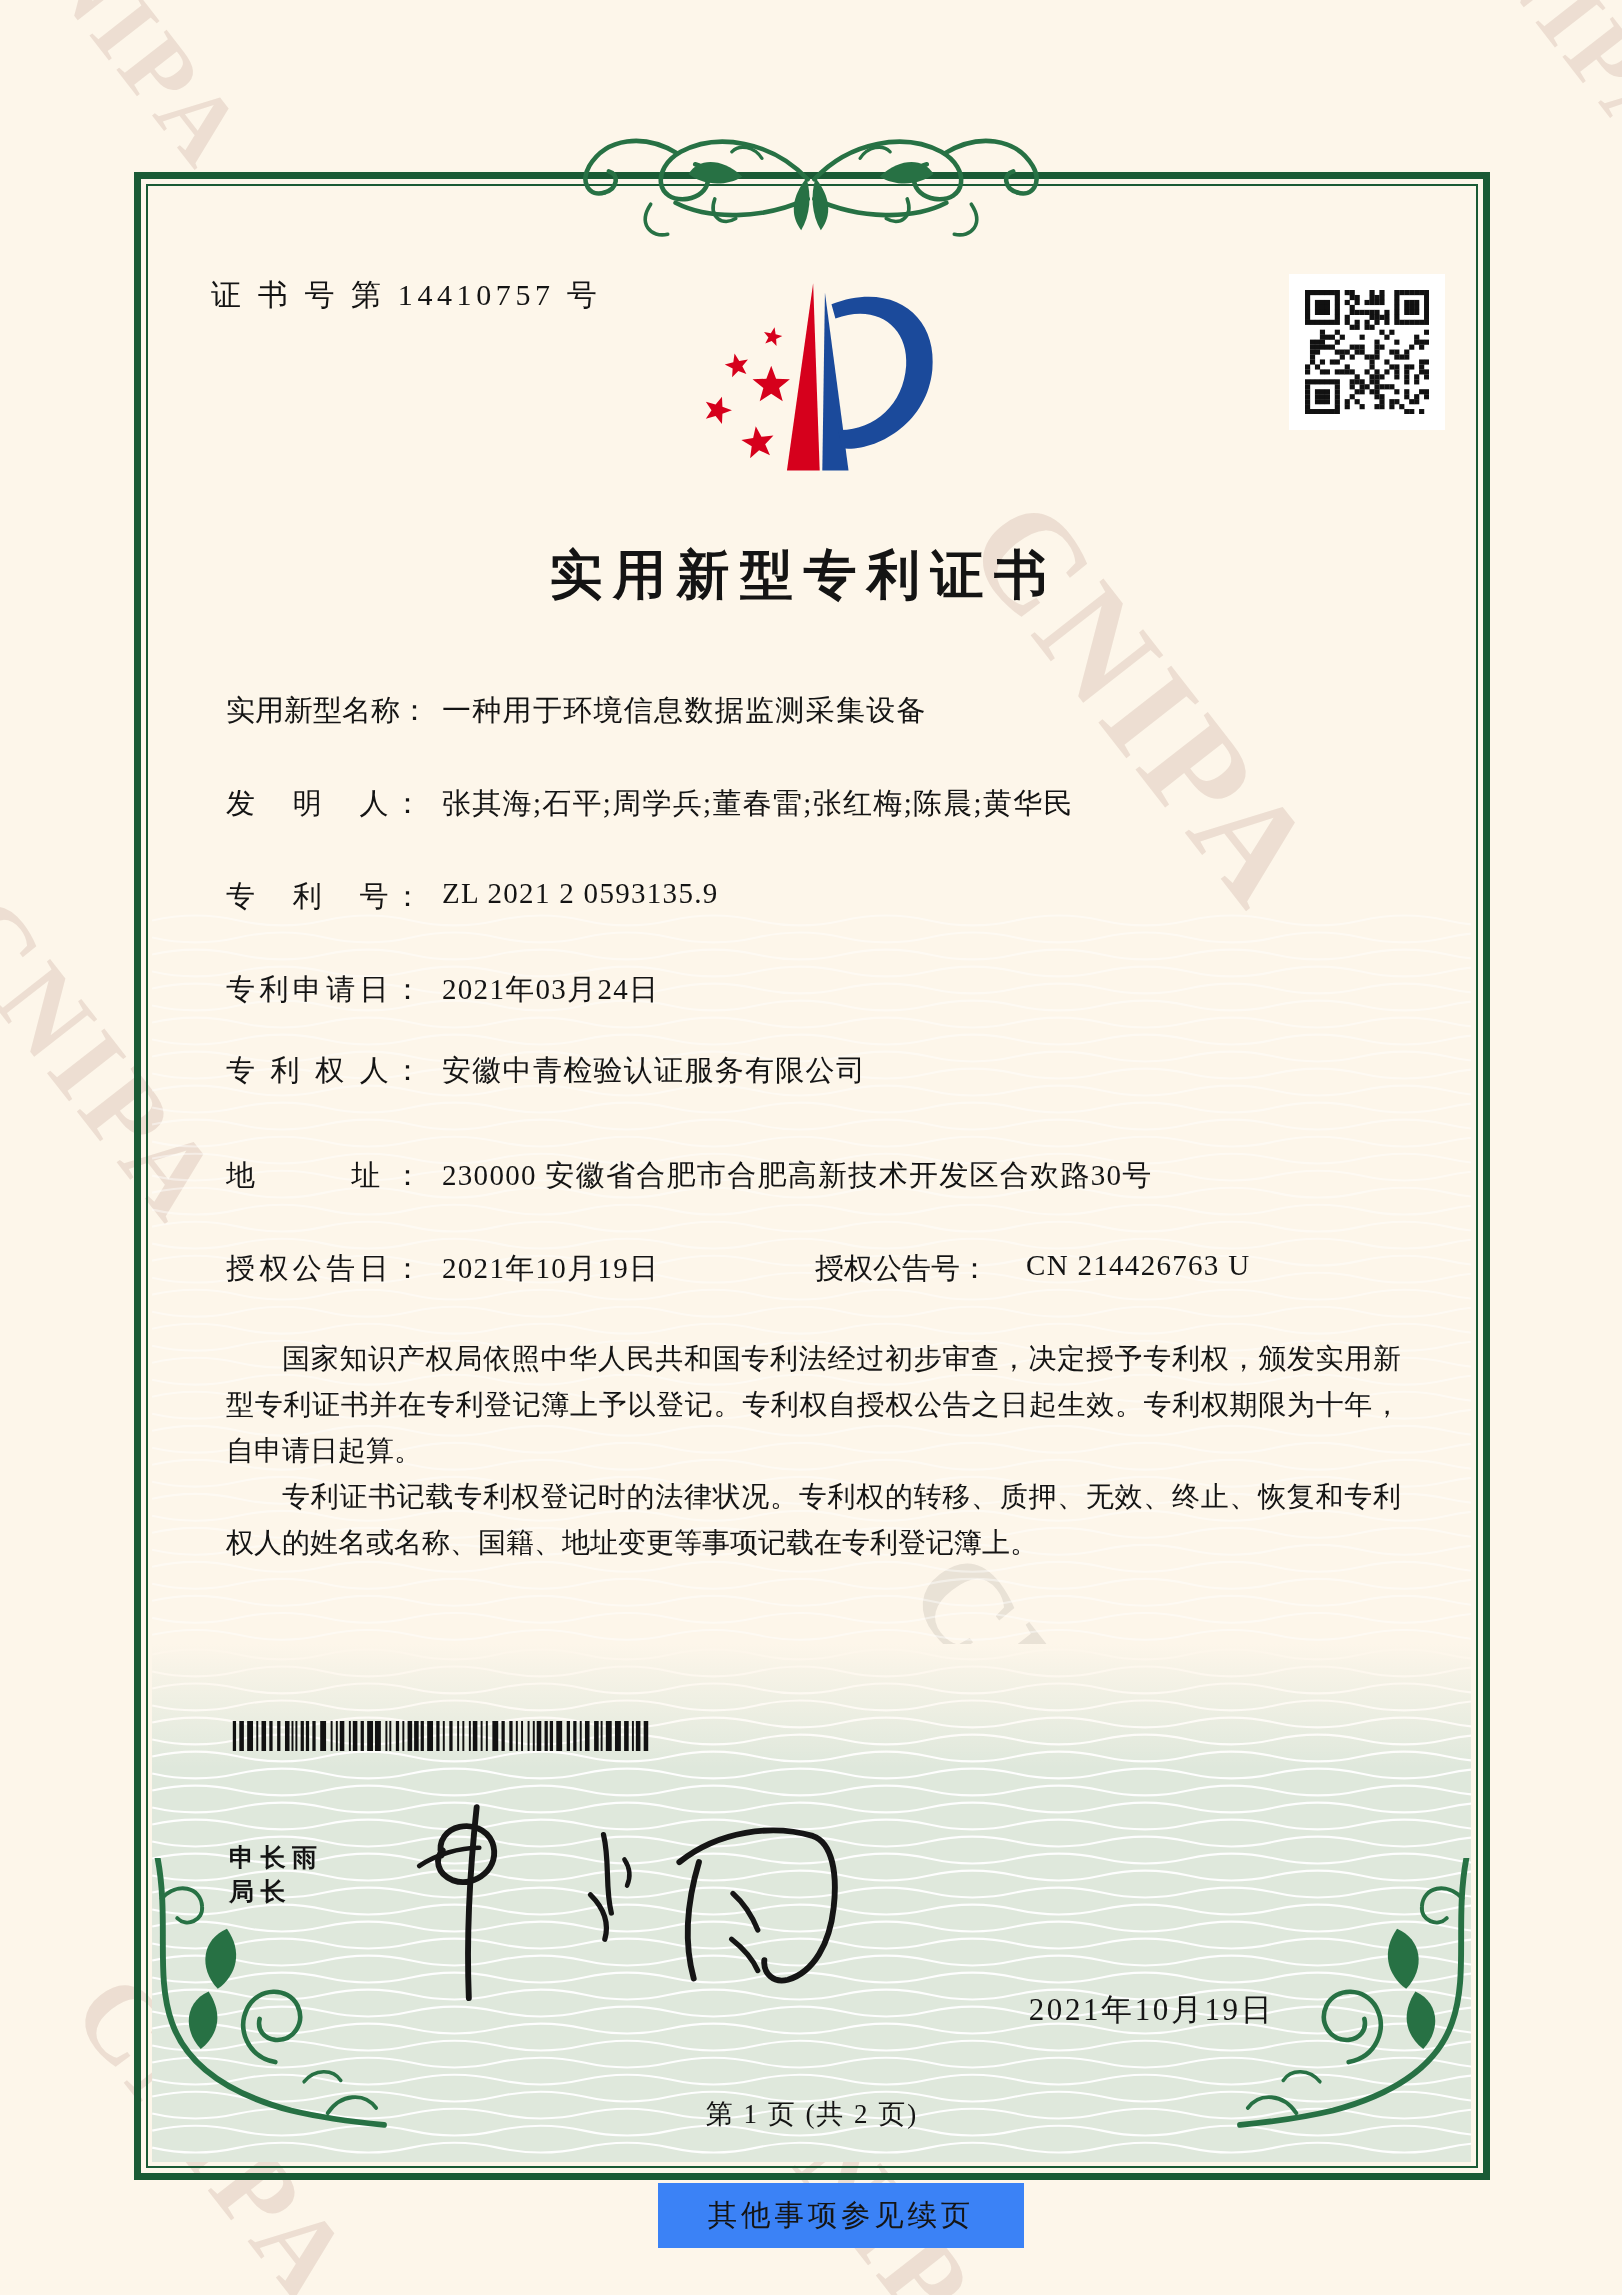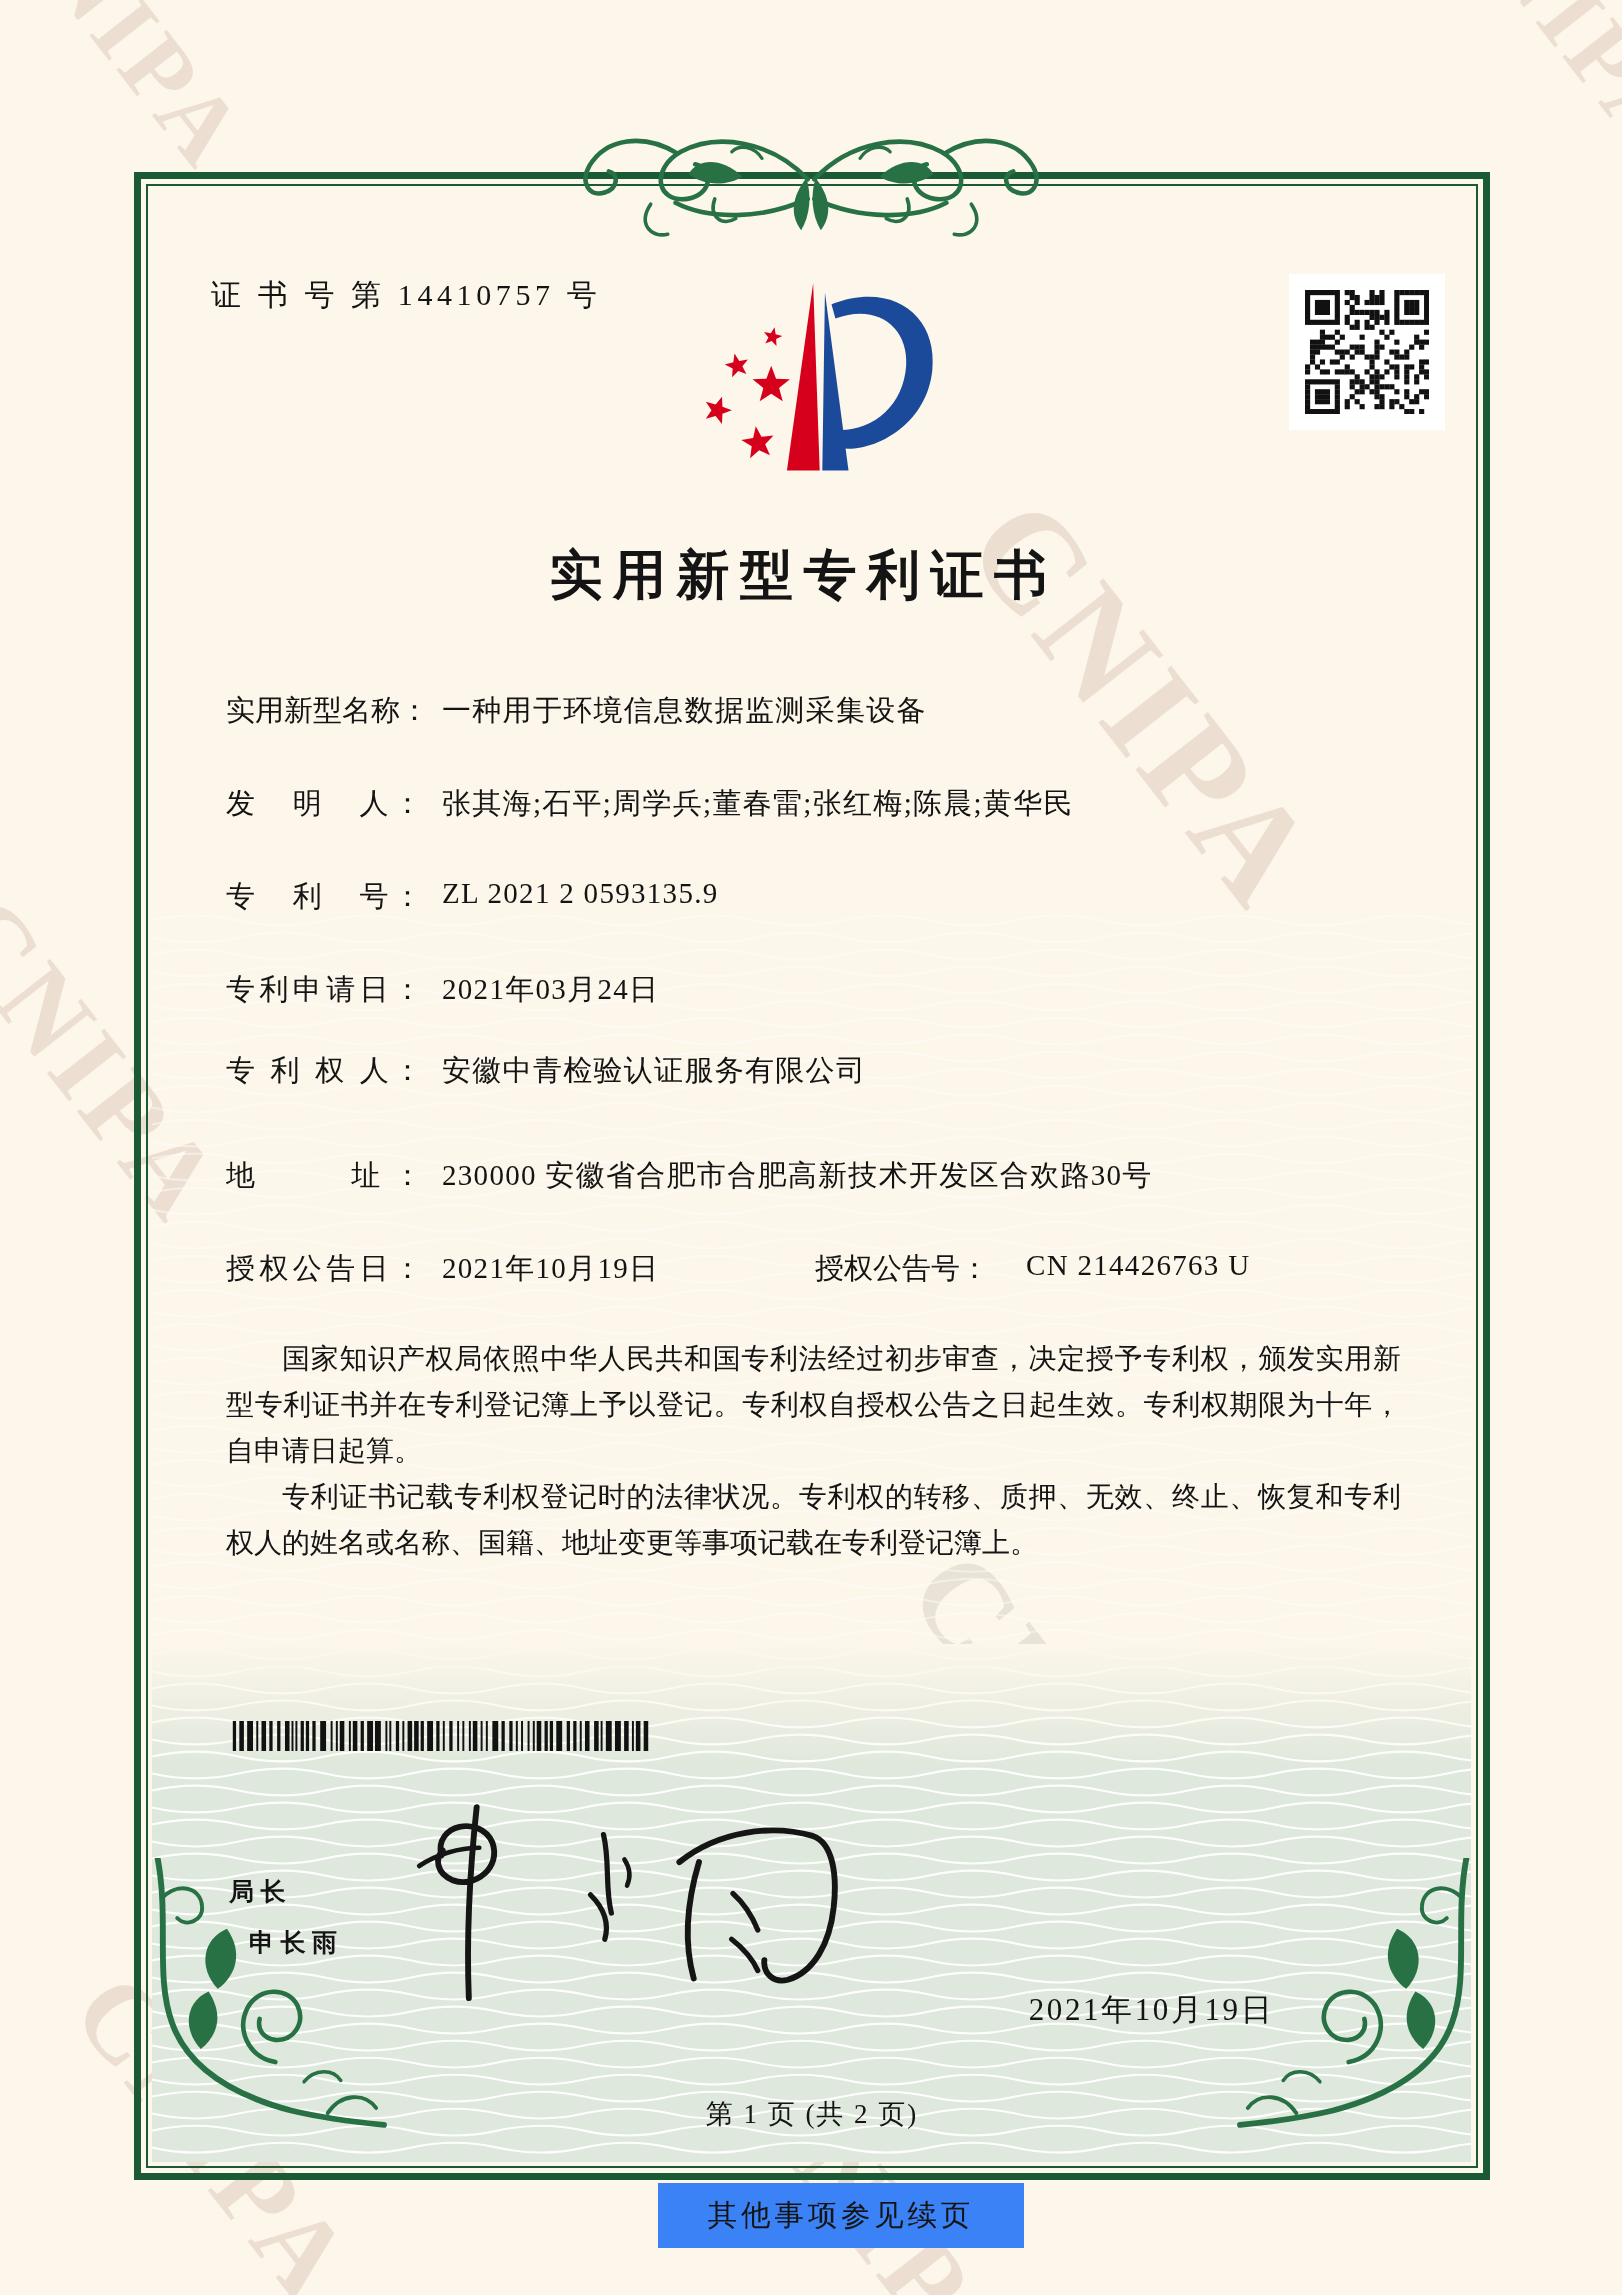--- a/index.html
+++ b/index.html
@@ -565,21 +565,21 @@
       <rect x="564" y="0" width="3" height="46" fill="#111"></rect>
       <rect x="572" y="0" width="9" height="46" fill="#111"></rect>
       <rect x="586" y="0" width="9" height="46" fill="#111"></rect>
       <rect x="600" y="0" width="7" height="46" fill="#111"></rect>
       <rect x="612" y="0" width="3" height="46" fill="#111"></rect>
       <rect x="618" y="0" width="7" height="46" fill="#111"></rect>
       <rect x="630" y="0" width="7" height="46" fill="#111"></rect>
     </svg>
 
   <div class="signer" style="top:1875px;">局长</div>
-  <div class="signer" style="top:1926px;margin-left:20px;">申长雨</div>
+  <div class="signer" style="top:1841px;">申长雨</div>
 
   <svg class="signature" width="523" height="236" viewBox="0 0 800 360">
     <g fill="none" stroke="#151515" stroke-width="9" stroke-linecap="round">
       <path d="M128,38 C118,130 112,230 116,330"></path>
       <path d="M74,112 C62,64 134,50 152,92 C166,130 126,162 92,150 C66,140 64,116 76,104"></path>
       <path d="M40,128 C66,110 102,100 132,100" stroke-width="7"></path>
       <path d="M322,80 C332,122 324,160 334,200" stroke-width="8"></path>
       <path d="M302,172 C320,190 332,212 324,240" stroke-width="8"></path>
       <path d="M354,118 C362,130 364,144 358,158" stroke-width="7"></path>
       <path d="M468,122 C450,182 444,242 460,300"></path>

